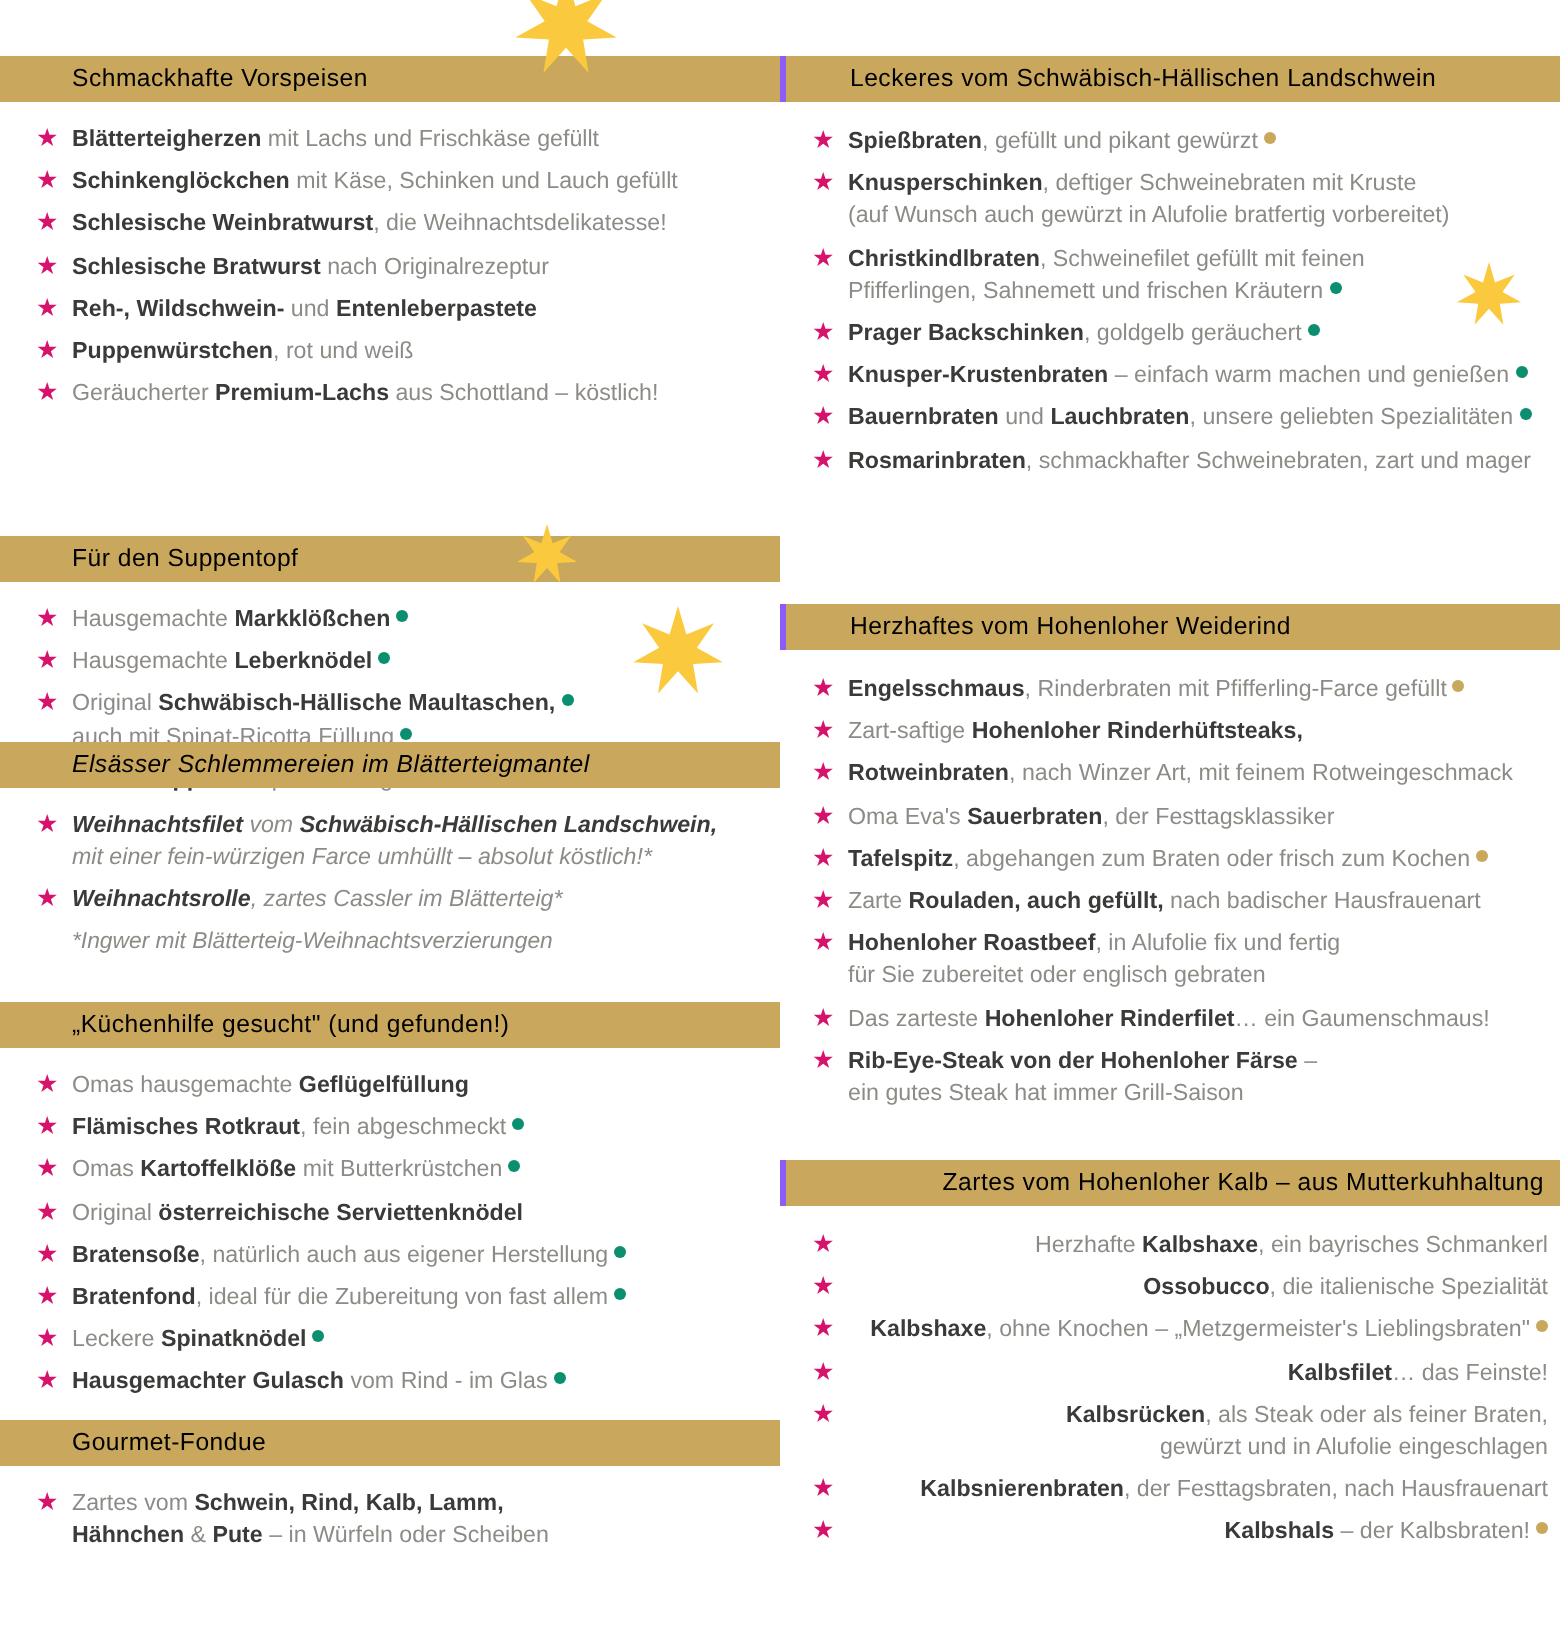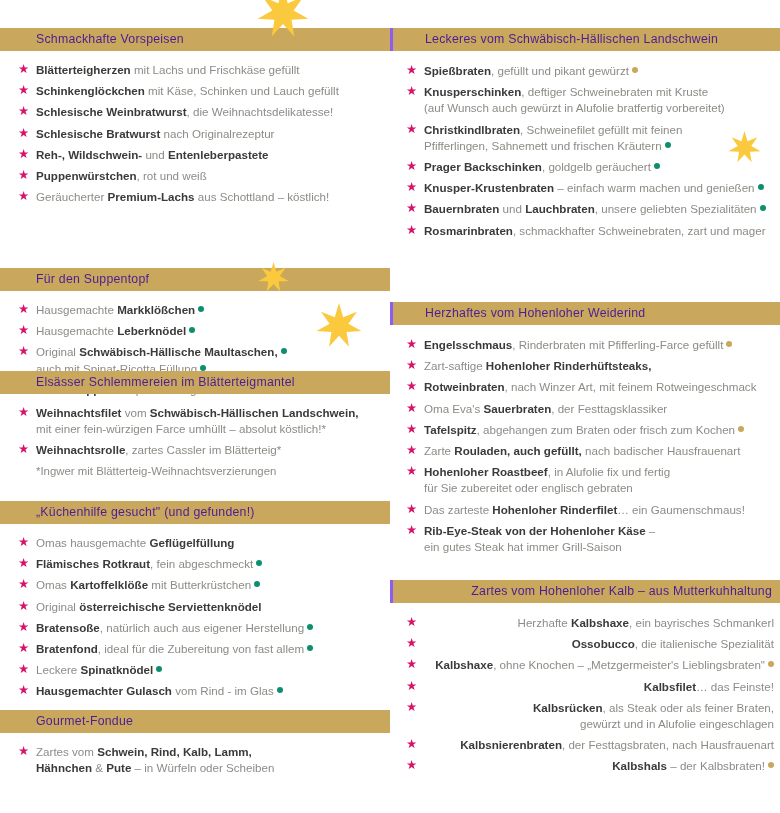--- a/index.html
+++ b/index.html
@@ -19,21 +19,21 @@
 
   
   .col{position:absolute;top:0;width:390px;}
   .col-left{left:0;}
   .col-right{left:390px;}
 
   
   .section{position:relative;}
   .sec-head{
     background:#c9a75c;
-    color:#4c1d95;
+    color:#000000;
     font-size:12.3px;
     letter-spacing:.25px;
     line-height:20px;
     height:20px;
     padding:1px 0 2px 0;
     position:relative;
     z-index:2;
   }
   .sec-head .sec-title{display:block;}
   .col-left .sec-head{margin-left:0;padding-left:36px;padding-right:8px;}
@@ -115,21 +115,21 @@
         <div class="sec-head">
           <span class="sec-title">Für den Suppentopf</span>
         </div>
         <ul class="items">
           <li class="item"><span class="bullet">★</span><span><span>Hausgemachte </span><b>Markklößchen</b><span class="dot"></span></span></li>
           <li class="item"><span class="bullet">★</span><span><span>Hausgemachte </span><b>Leberknödel</b><span class="dot"></span></span></li>
           <li class="item"><span class="bullet">★</span><span><span>Original </span><b>Schwäbisch-Hällische Maultaschen,</b><span class="dot"></span></span><span class="line2"><span>auch mit Spinat-Ricotta Füllung</span><span class="dot"></span></span></li>
           <li class="item"><span class="bullet">★</span><span><b>Kürbissuppe</b><span> mit Apfel und Ingwer</span><span class="dot"></span></span></li>
         </ul>
       </div>
-      <div class="section" style="position: absolute; left: 0px; right: 0px; top: 371px;">
+      <div class="section" style="position: absolute; left: 0px; right: 0px; top: 371px; font-style: italic;">
         <div class="sec-head">
           <span class="sec-title">Elsässer Schlemmereien im Blätterteigmantel</span>
         </div>
         <ul class="items">
           <li class="item"><span class="bullet">★</span><span><b>Weihnachtsfilet</b><span> vom </span><b>Schwäbisch-Hällischen Landschwein,</b></span><span class="line2"><span>mit einer fein-würzigen Farce umhüllt – absolut köstlich!*</span></span></li>
           <li class="item"><span class="bullet">★</span><span><b>Weihnachtsrolle</b><span>, zartes Cassler im Blätterteig*</span></span></li>
         </ul>
         <div class="note">*Ingwer mit Blätterteig-Weihnachtsverzierungen</div>
       </div>
       <div class="section" style="position: absolute; left: 0px; right: 0px; top: 501px;">
@@ -177,21 +177,21 @@
         </div>
         <ul class="items" style="padding-top: 12px;">
           <li class="item"><span class="bullet">★</span><span><b>Engelsschmaus</b><span>, Rinderbraten mit Pfifferling-Farce gefüllt</span><span class="dot gold"></span></span></li>
           <li class="item"><span class="bullet">★</span><span><span>Zart-saftige </span><b>Hohenloher Rinderhüftsteaks,</b></span></li>
           <li class="item"><span class="bullet">★</span><span><b>Rotweinbraten</b><span>, nach Winzer Art, mit feinem Rotweingeschmack</span></span></li>
           <li class="item"><span class="bullet">★</span><span><span>Oma Eva's </span><b>Sauerbraten</b><span>, der Festtagsklassiker</span></span></li>
           <li class="item"><span class="bullet">★</span><span><b>Tafelspitz</b><span>, abgehangen zum Braten oder frisch zum Kochen</span><span class="dot gold"></span></span></li>
           <li class="item"><span class="bullet">★</span><span><span>Zarte </span><b>Rouladen, auch gefüllt,</b><span> nach badischer Hausfrauenart</span></span></li>
           <li class="item"><span class="bullet">★</span><span><b>Hohenloher Roastbeef</b><span>, in Alufolie fix und fertig</span></span><span class="line2"><span>für Sie zubereitet oder englisch gebraten</span></span></li>
           <li class="item"><span class="bullet">★</span><span><span>Das zarteste </span><b>Hohenloher Rinderfilet</b><span>… ein Gaumenschmaus!</span></span></li>
-          <li class="item"><span class="bullet">★</span><span><b>Rib-Eye-Steak von der Hohenloher Käse</b><span> –</span></span><span class="line2"><span>ein gutes Steak hat immer Grill-Saison</span></span></li>
+          <li class="item"><span class="bullet">★</span><span><b>Rib-Eye-Steak von der Hohenloher Färse</b><span> –</span></span><span class="line2"><span>ein gutes Steak hat immer Grill-Saison</span></span></li>
         </ul>
       </div>
       <div class="section" style="position: absolute; left: 0px; right: 0px; top: 580px; text-align: right;">
         <div class="sec-head">
           <span class="sec-title">Zartes vom Hohenloher Kalb – aus Mutterkuhhaltung</span>
         </div>
         <ul class="items" style="padding-top: 12px;">
           <li class="item"><span class="bullet">★</span><span><span>Herzhafte </span><b>Kalbshaxe</b><span>, ein bayrisches Schmankerl</span></span></li>
           <li class="item"><span class="bullet">★</span><span><b>Ossobucco</b><span>, die italienische Spezialität</span></span></li>
           <li class="item"><span class="bullet">★</span><span><b>Kalbshaxe</b><span>, ohne Knochen – „Metzgermeister's Lieblingsbraten"</span><span class="dot gold"></span></span></li>

